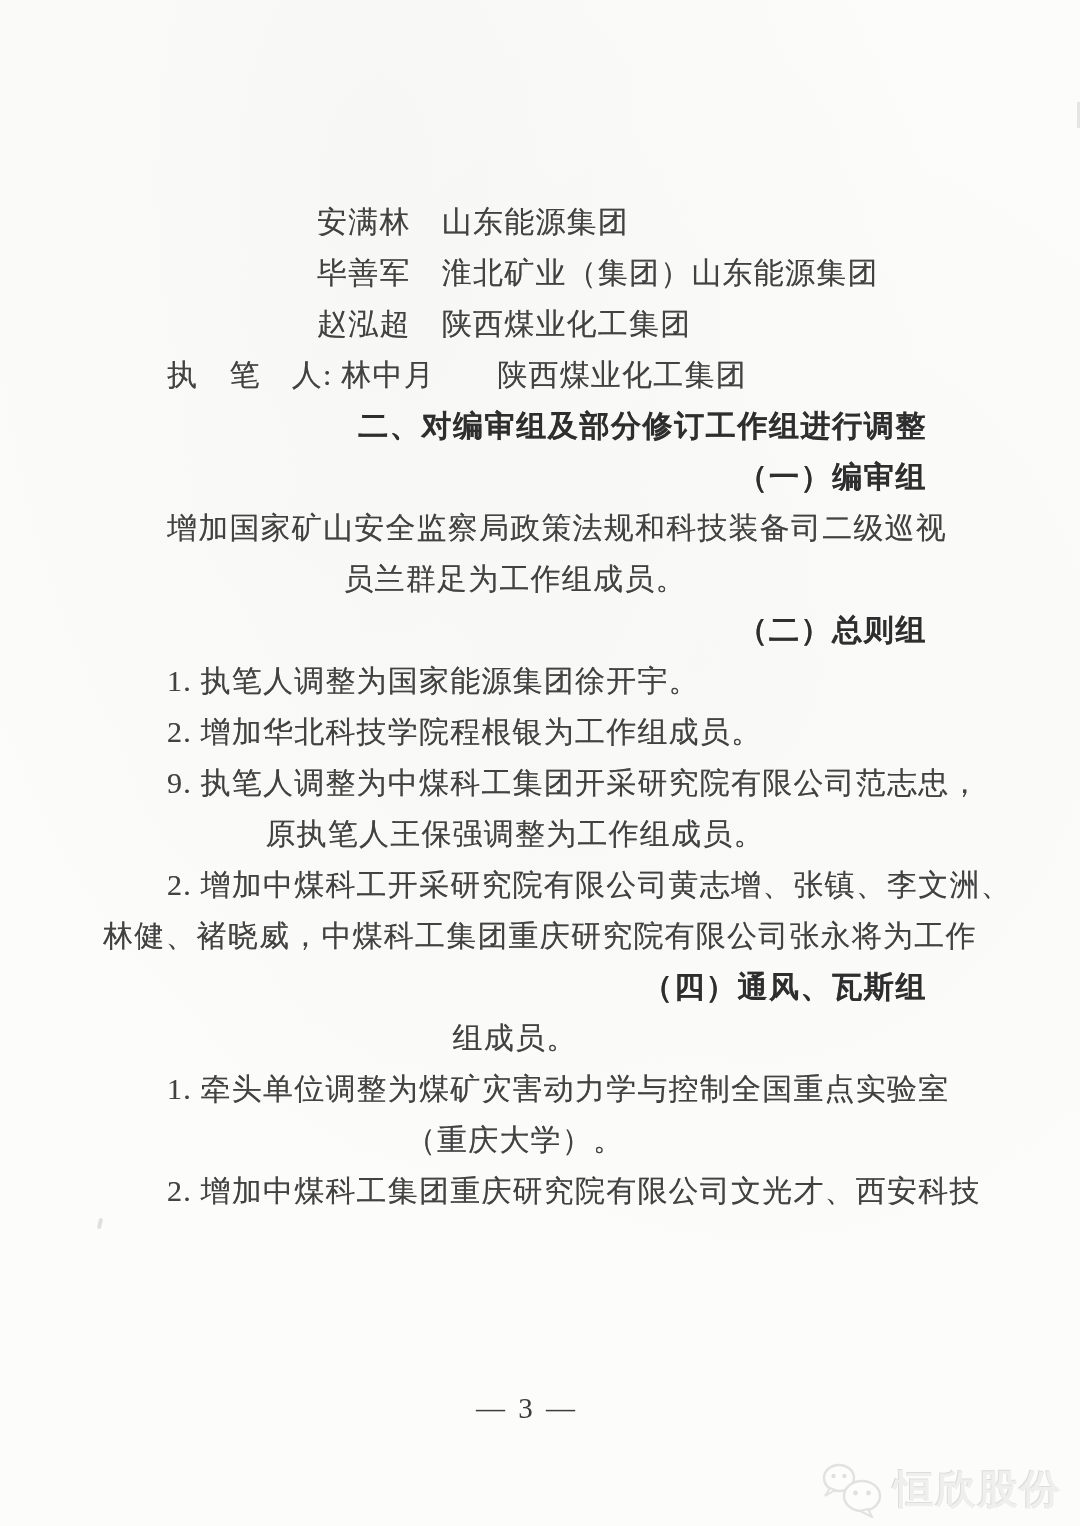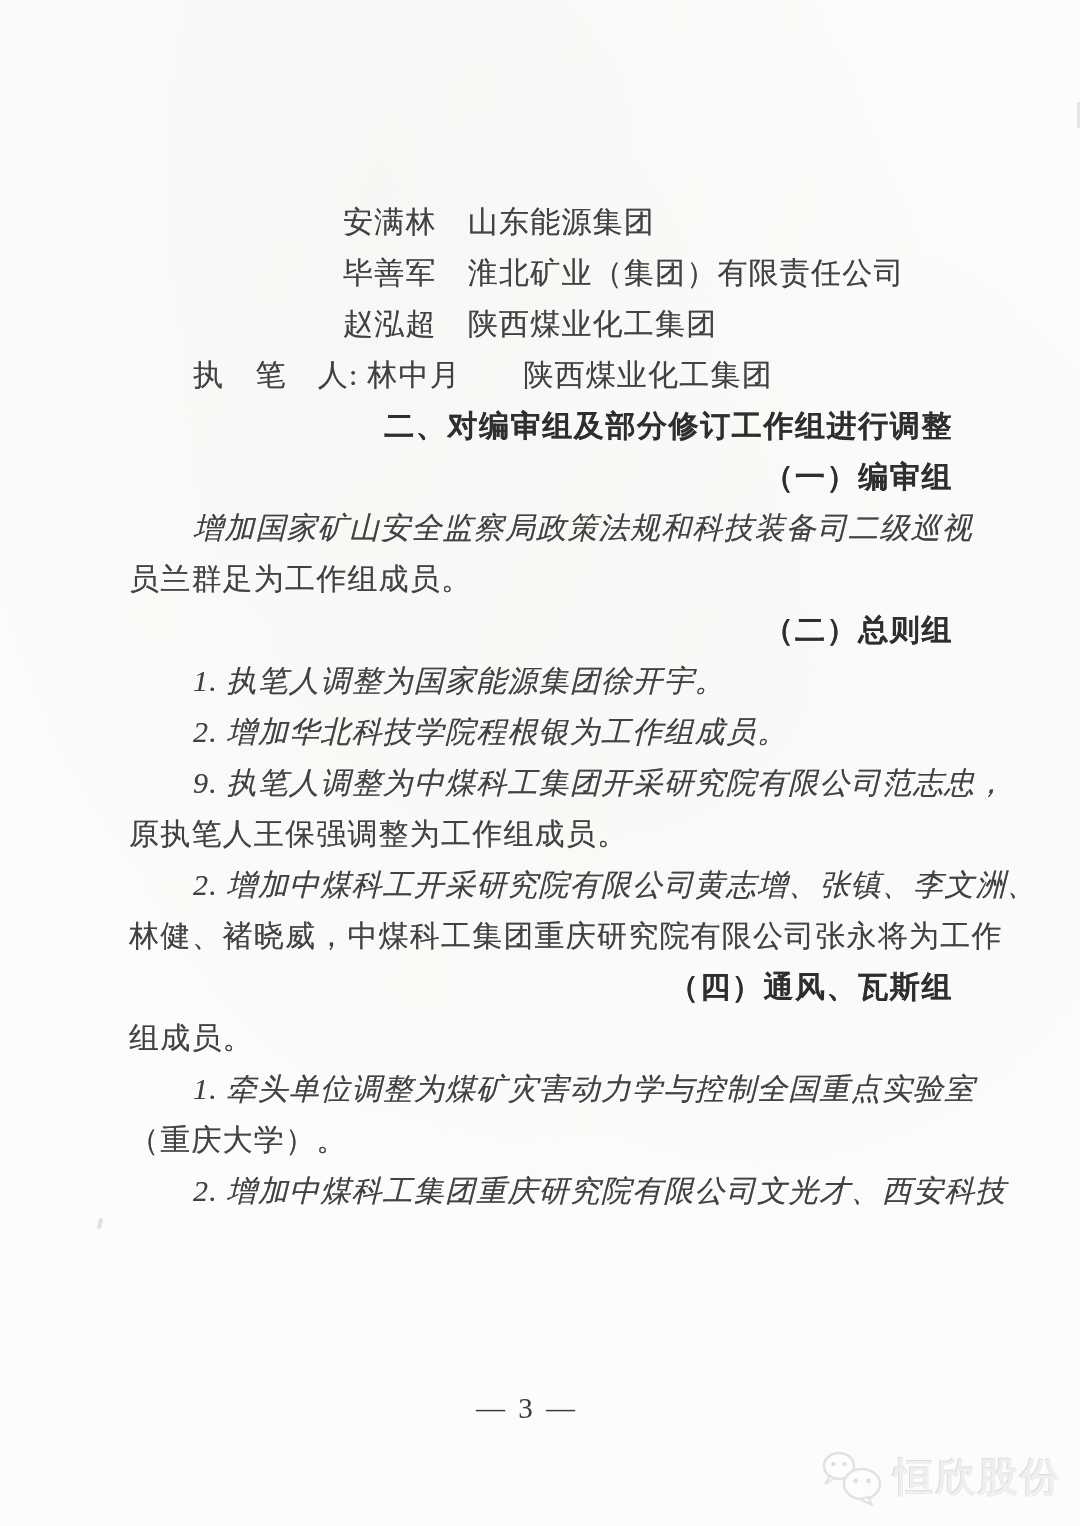--- a/index.html
+++ b/index.html
@@ -13,36 +13,36 @@
     overflow: hidden;
     background:
       radial-gradient(ellipse at 35% 12%, rgba(243,243,240,0.55), rgba(243,243,240,0) 55%),
       radial-gradient(ellipse at 70% 45%, rgba(246,246,244,0.5), rgba(246,246,244,0) 60%),
       #fcfcfb;
     font-family: "Liberation Serif", "DejaVu Serif", serif;
     color: #424242;
   }
   .doc-content {
     position: absolute;
-    left: 129px;
+    left: 103px;
     top: 196px;
     width: 824px;
   }
   .line {
     height: 51px;
     line-height: 51px;
     font-size: 30px;
     letter-spacing: 1.2px;
     white-space: nowrap;
     text-shadow: 0 0 0.6px rgba(80,80,80,0.55);
   }
   .line.name   { padding-left: 214px; }
   .line.label  { padding-left: 64px; }
-  .line.indent { padding-left: 64px; font-style: italic; }
-  .line.cont   { padding-left: 0; }
+  .line.indent { padding-left: 64px; }
+  .line.cont   { padding-left: 0; text-align: center; }
   .line.heading, .line.subheading {
     padding-left: 66px;
     font-family: "Liberation Sans", "DejaVu Sans", sans-serif;
     font-weight: bold;
     color: #2e2e2e;
     letter-spacing: 1.6px;
     text-shadow: 0 0 0.6px rgba(40,40,40,0.6);
     text-align: right;
   }
   .page-number {
@@ -51,21 +51,21 @@
     top: 1392px;
     width: 824px;
     text-align: center;
     font-size: 29px;
     letter-spacing: 3px;
     color: #3c3c3c;
   }
   .watermark {
     position: absolute;
     right: 18px;
-    bottom: 20px;
+    bottom: 8px;
     display: flex;
     align-items: center;
     gap: 6px;
     margin-top: 48px;
   }
   .watermark-label {
     font-family: "Liberation Sans", "DejaVu Sans", sans-serif;
     font-weight: bold;
     font-size: 40px;
     letter-spacing: 2px;
@@ -91,21 +91,21 @@
     height: 26px;
     background: #dcdcda;
     opacity: 0.7;
   }
 </style>
 </head>
 <body>
 
 <div class="doc-content">
   <div class="line name">安满林　山东能源集团</div>
-  <div class="line name">毕善军　淮北矿业（集团）有限责任公司</div>
+  <div class="line name">毕善军　淮北矿业（集团）山东能源集团</div>
   <div class="line name">赵泓超　陕西煤业化工集团</div>
   <div class="line label">执　笔　人: 林中月　　陕西煤业化工集团</div>
   <div class="line heading">二、对编审组及部分修订工作组进行调整</div>
   <div class="line subheading">（一）编审组</div>
   <div class="line indent">增加国家矿山安全监察局政策法规和科技装备司二级巡视</div>
   <div class="line cont">员兰群足为工作组成员。</div>
   <div class="line subheading">（二）总则组</div>
   <div class="line indent">1. 执笔人调整为国家能源集团徐开宇。</div>
   <div class="line indent">2. 增加华北科技学院程根银为工作组成员。</div>
   <div class="line indent">9. 执笔人调整为中煤科工集团开采研究院有限公司范志忠，</div>

